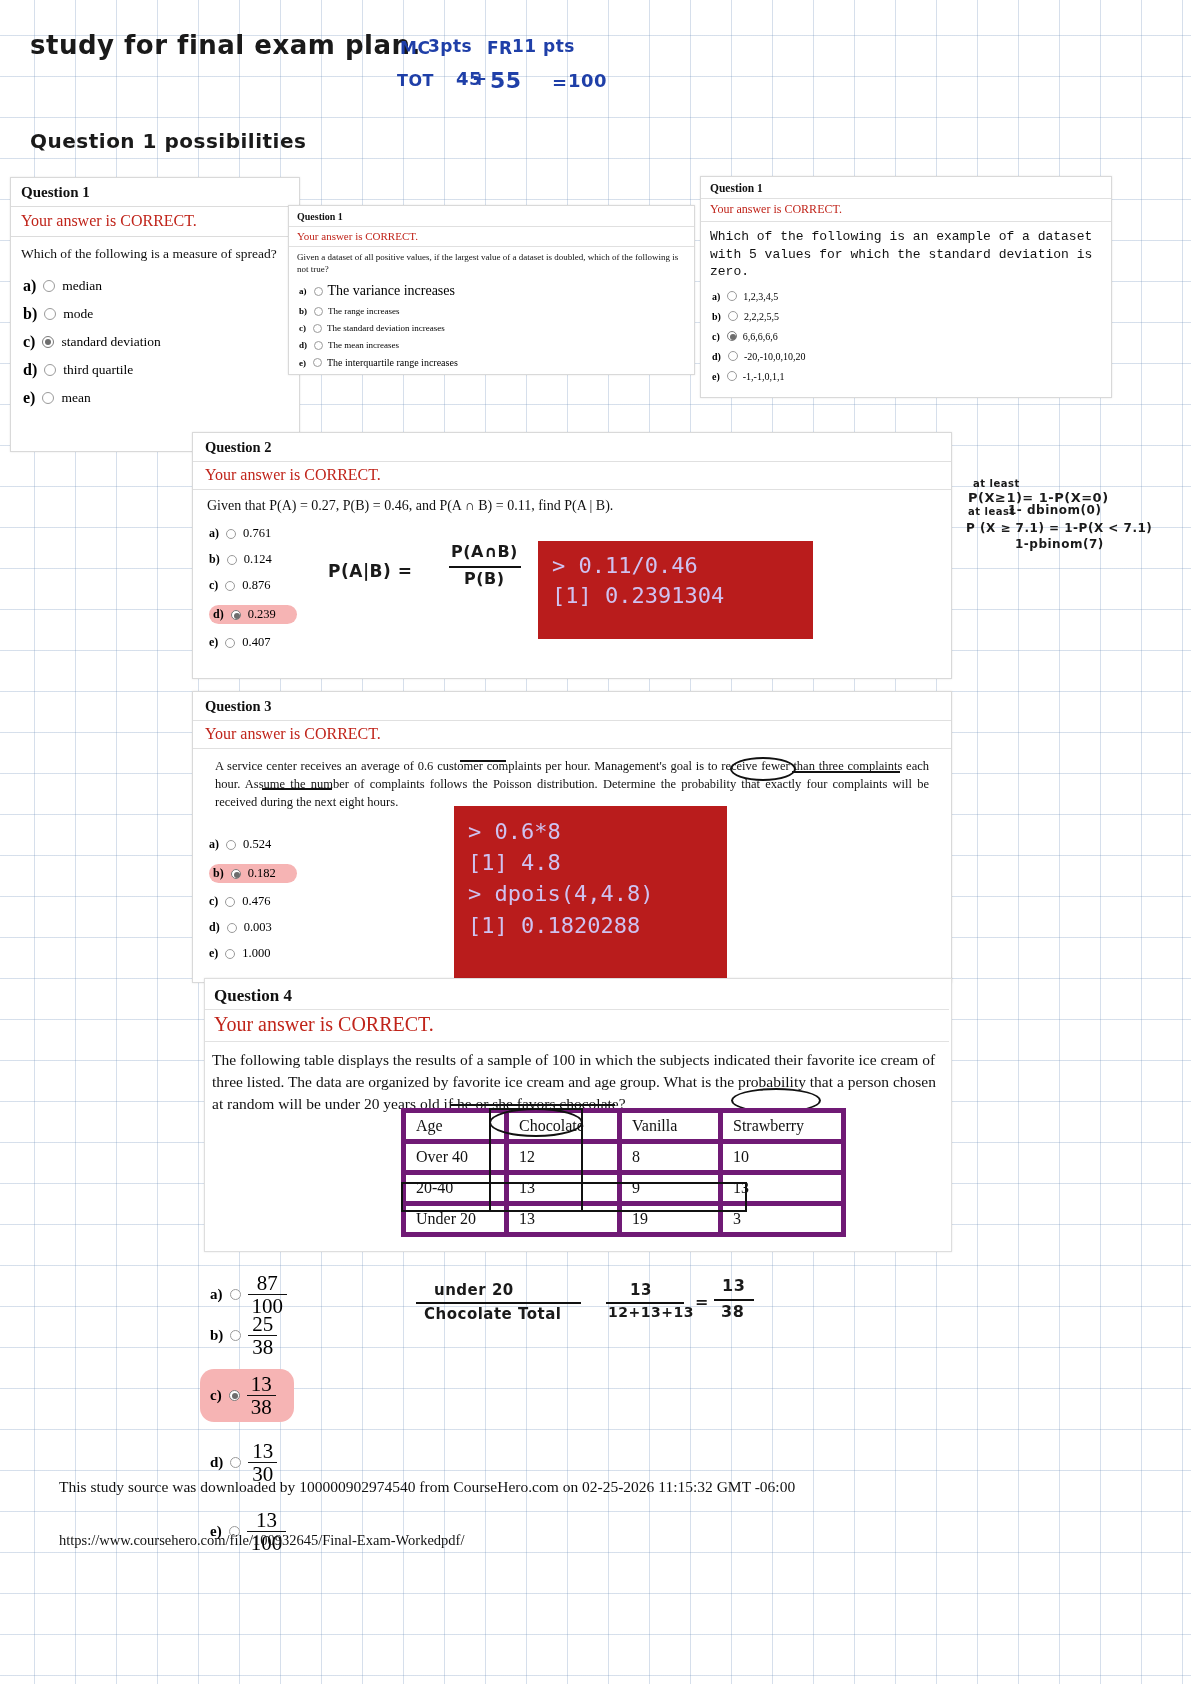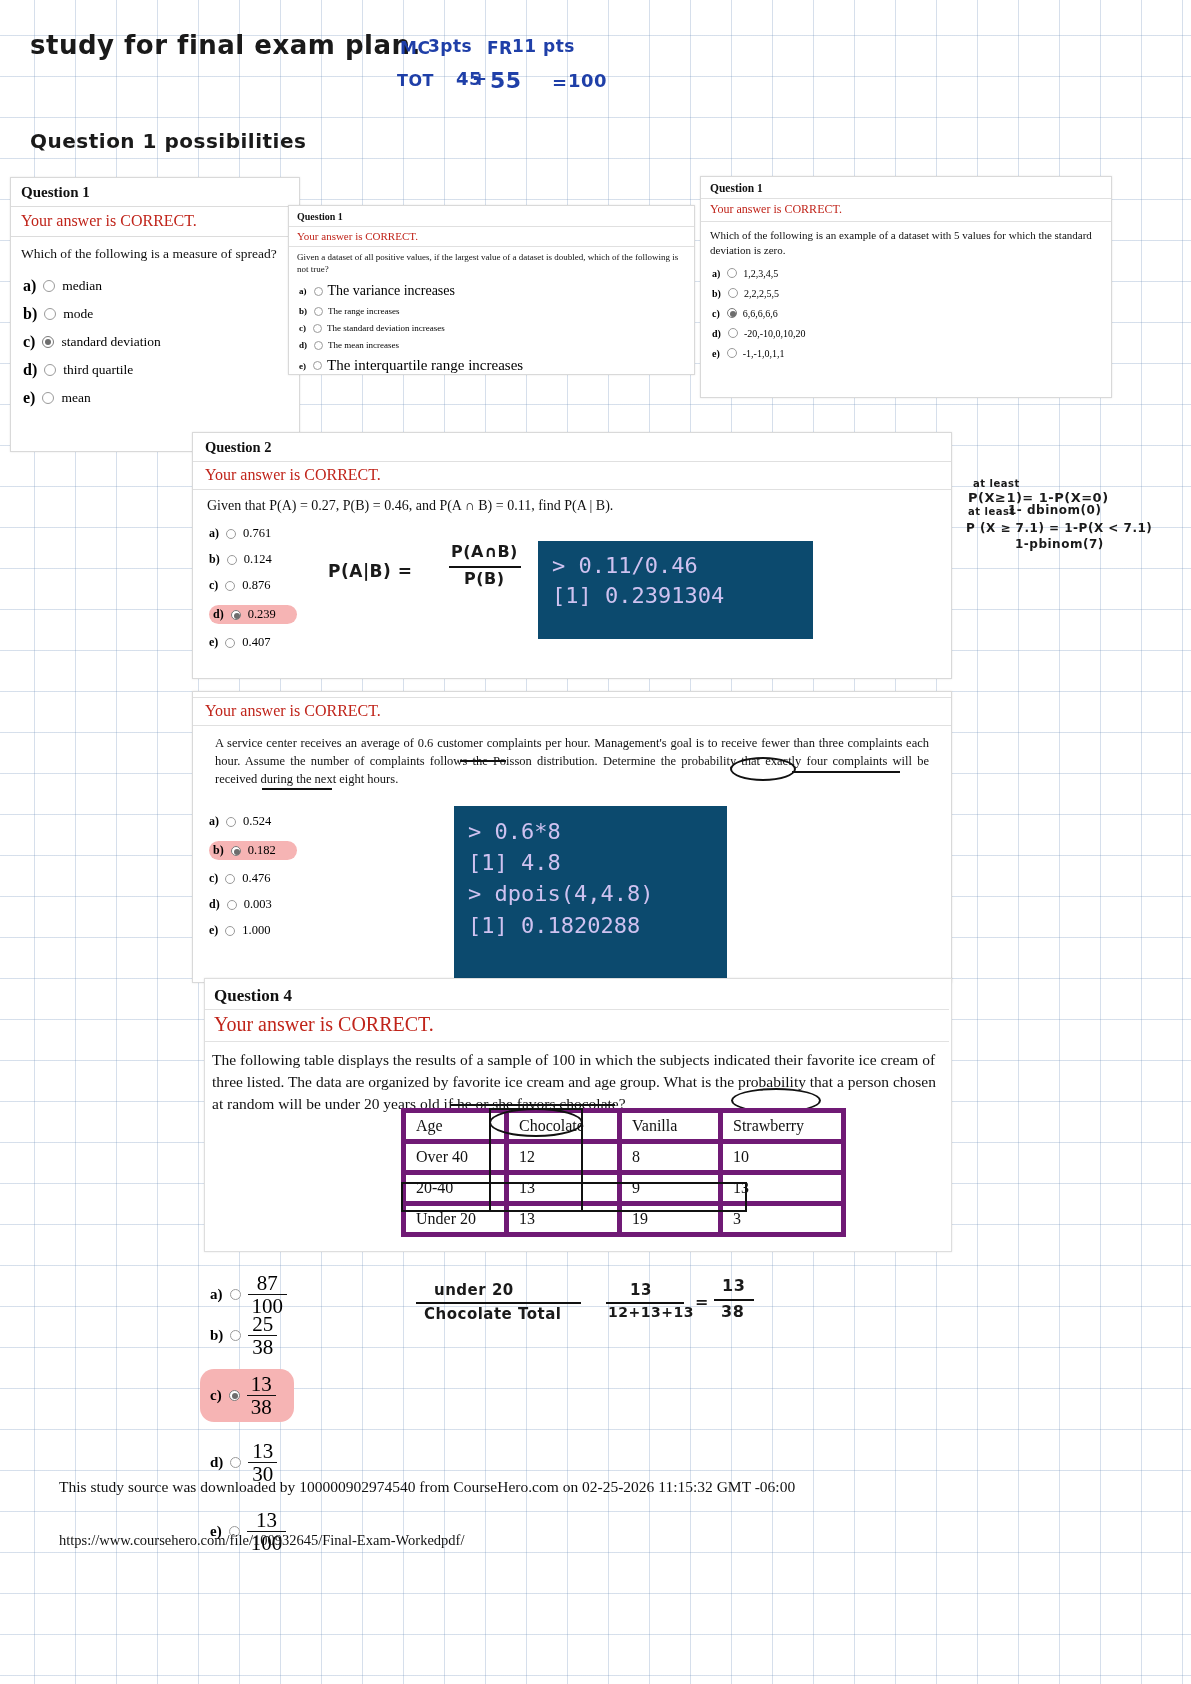--- a/index.html
+++ b/index.html
@@ -50,21 +50,21 @@
   .radio.sel:after{
     content:"";position:absolute;left:2px;top:2px;width:6px;height:6px;
     border-radius:50%;background:#6d6d6d;
   }
   .hl{
     background:#f6b4b4;border-radius:14px;padding:2px 12px 2px 4px;
     display:inline-flex;align-items:center;
   }
   
   .console{
-    background:#0c4a6e;color:#cfc2f0;
+    background:#b91c1c;color:#cfc2f0;
     font-family:"DejaVu Sans Mono", monospace;
     padding:10px 14px;
   }
   .console .ln{white-space:pre;}
   
   table.ice{border-collapse:collapse;}
   table.ice td{
     border:5px solid #701a75;padding:4px 10px;font-size:16px;color:#111;
     font-family:"Liberation Serif", serif;
   }
@@ -163,31 +163,31 @@
       <span style="font-size:9px;">The standard deviation increases</span>
     </div>
     <div class="optrow" style="margin-bottom:7px;">
       <span class="optlab" style="font-size:9px;">d)</span>
       <span class="radio" style="width:7px;height:7px;margin-right:5px;"></span>
       <span style="font-size:9px;">The mean increases</span>
     </div>
     <div class="optrow">
       <span class="optlab" style="font-size:9px;">e)</span>
       <span class="radio" style="width:7px;height:7px;margin-right:5px;"></span>
-      <span style="font-size:15px;">The interquartile range increases</span>
+      <span style="font-size:10px;">The interquartile range increases</span>
     </div>
   </div>
 </div>
 
 <div class="layer panel" style="left:700px;top:176px;width:410px;height:220px;">
   <div class="qtitle" style="padding:5px 9px 0 9px;font-size:11.5px;">Question 1</div>
   <div style="border-top:1px solid #e0e0e0;margin:4px 0 0 0;"></div>
   <div class="correct" style="padding:3px 9px 0 9px;font-size:12px;">Your answer is CORRECT.</div>
   <div style="border-top:1px solid #e0e0e0;margin:4px 0 0 0;"></div>
-  <div class="qtext" style="padding:6px 9px 0 9px;font-size:11px;line-height:1.35;">Which of the following is an example of a dataset with 5 values for which the standard deviation is zero.</div>
+  <div class="qtext" style="padding:6px 9px 0 9px;font-size:13px;line-height:1.35;font-family:Liberation Mono, monospace;">Which of the following is an example of a dataset with 5 values for which the standard deviation is zero.</div>
   <div style="padding:10px 9px 0 11px;">
     <div class="optrow" style="margin-bottom:9px;">
       <span class="optlab" style="font-size:10px;">a)</span>
       <span class="radio" style="width:8px;height:8px;margin-right:6px;"></span>
       <span style="font-size:10px;">1,2,3,4,5</span>
     </div>
     <div class="optrow" style="margin-bottom:9px;">
       <span class="optlab" style="font-size:10px;">b)</span>
       <span class="radio" style="width:8px;height:8px;margin-right:6px;"></span>
       <span style="font-size:10px;">2,2,2,5,5</span>
@@ -249,20 +249,21 @@
 <div class="layer hw" style="left:451px;top:542px;font-size:16px;">P(A∩B)</div>
 <div class="layer" style="left:449px;top:566px;width:72px;height:2px;background:#111;"></div>
 <div class="layer hw" style="left:464px;top:569px;font-size:16px;">P(B)</div>
 
 <div class="layer console" style="left:538px;top:541px;width:247px;height:78px;font-size:22px;line-height:1.35;">
   <div class="ln">&gt; 0.11/0.46</div>
   <div class="ln">[1] 0.2391304</div>
 </div>
 
 <div class="layer panel" style="left:192px;top:691px;width:758px;height:290px;">
+  <div class="qtitle" style="padding:6px 12px 0 12px;font-size:14.5px;">Question 3</div>
   <div style="border-top:1px solid #e0e0e0;margin:5px 0 0 0;"></div>
   <div class="correct" style="padding:4px 12px 0 12px;font-size:16px;">Your answer is CORRECT.</div>
   <div style="border-top:1px solid #e0e0e0;margin:5px 0 0 0;"></div>
   <div class="qtext" style="padding:8px 22px 0 22px;font-size:12.5px;line-height:1.45;text-align:justify;">A service center receives an average of 0.6 customer complaints per hour. Management's goal is to receive fewer than three complaints each hour. Assume the number of complaints follows the Poisson distribution. Determine the probability that exactly four complaints will be received during the next eight hours.</div>
   <div style="padding:26px 12px 0 16px;">
     <div class="optrow" style="margin-bottom:11px;">
       <span class="optlab" style="font-size:12px;">a)</span>
       <span class="radio" style="width:8px;height:8px;"></span>
       <span style="font-size:12.5px;">0.524</span>
     </div>

